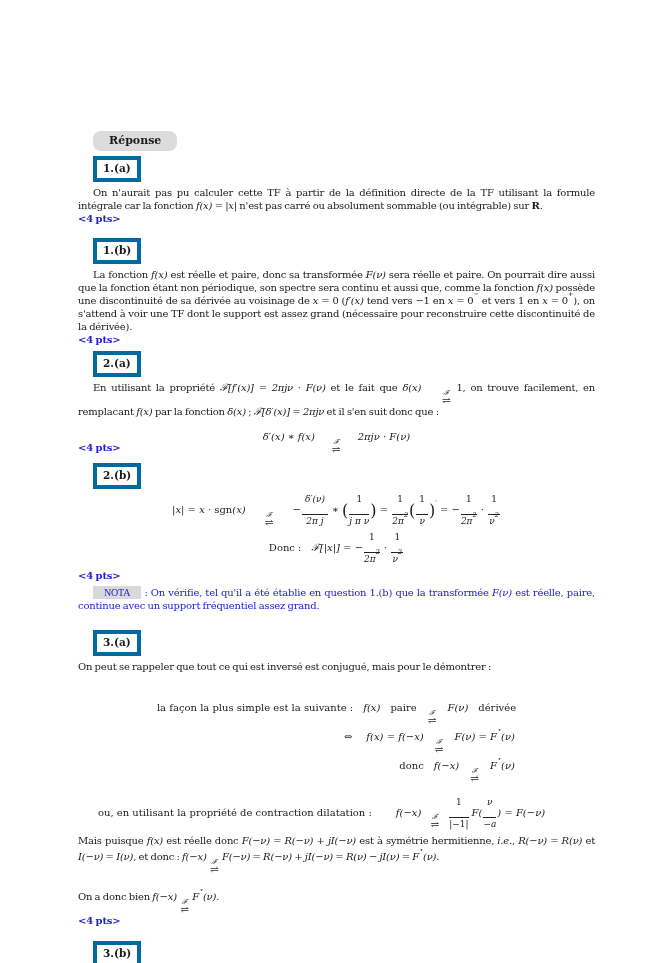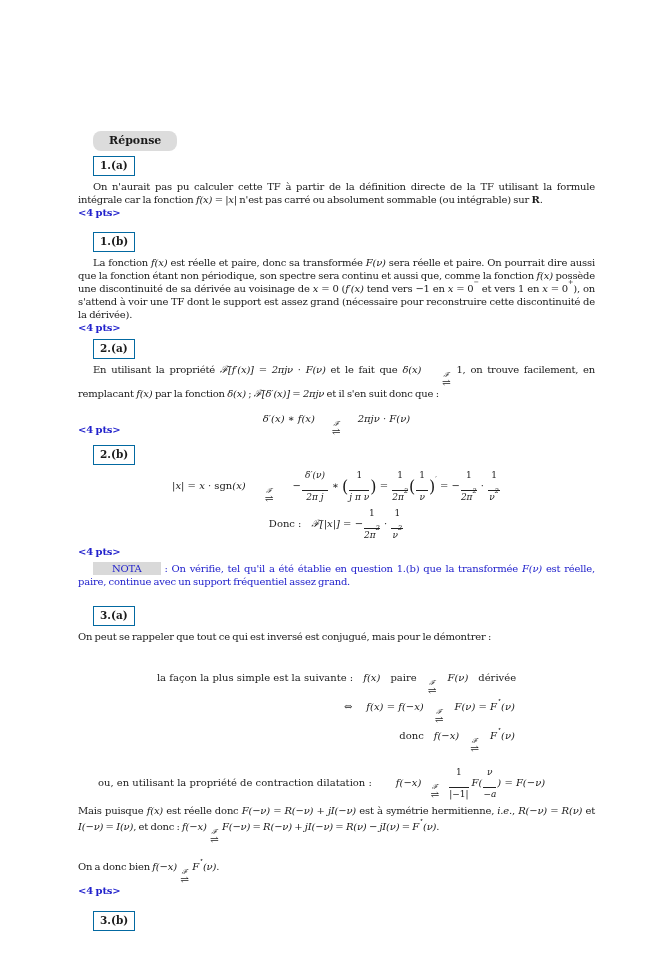--- a/index.html
+++ b/index.html
@@ -9,21 +9,21 @@
     --ink:#1a1a1a;
   }
   html,body{margin:0;padding:0;background:#fff;}
   .page{position:relative;width:660px;height:963px;background:#ffffff;overflow:hidden;
         font-family:"DejaVu Serif","Liberation Serif",serif;color:var(--ink);}
   .content{position:absolute;left:78px;top:131px;width:517px;font-size:10px;line-height:13px;
            letter-spacing:-0.2px;word-spacing:-0.6px;}
   .hdrbox{display:inline-block;background:var(--box_bg);padding:3px 16px 4px;font-weight:bold;
           font-size:11px;margin-left:15px;letter-spacing:0;border-radius:8px;}
   .qboxrow{margin:0;}
-  .qbox{display:inline-block;border:1px solid #0369a1;background:#fff;padding:2px 6px 3px;
+  .qbox{display:inline-block;border:4px solid #0369a1;background:#fff;padding:2px 6px 3px;
         font-weight:bold;font-size:10.5px;margin-left:15px;letter-spacing:0;}
   p.body{margin:4px 0 0 0;text-align:justify;}
   p.indent{text-indent:15px;}
   .pts{color:var(--blue);font-weight:bold;margin-top:0;}
   .it{font-style:italic;}
   sup{font-size:6.5px;position:relative;top:-3.5px;line-height:0;}
   b{letter-spacing:0;}
   
   .eqline{text-align:center;margin:3px 0;letter-spacing:0;word-spacing:0;}
   .eqright{text-align:right;padding-right:80px;}
@@ -34,21 +34,21 @@
   .frac{display:inline-block;vertical-align:middle;text-align:center;font-size:9px;
         font-style:italic;line-height:10px;margin:0 1px;}
   .frac .n{display:block;border-bottom:0.9px solid #222;padding:0 3px 10px;}
   .frac .d{display:block;padding-top:1px;}
   .frac .rm{font-style:normal;}
   .fpair{display:inline-flex;flex-direction:column;align-items:center;vertical-align:-4px;
          line-height:normal;margin:0 1px;}
   .fpair .f{font-size:7px;line-height:6px;font-style:italic;}
   .fpair .h{font-size:10.5px;line-height:9px;}
   .big{font-size:16px;vertical-align:middle;font-style:normal;}
-  .nota-badge{background:var(--nota_bg);padding:1px 19px;}
+  .nota-badge{background:var(--nota_bg);padding:1px 11px;font-family:Liberation Serif, serif;}
   .blue{color:var(--blue);}
   .mt5{margin-top:5px;}.mt9{margin-top:9px;}.mt13{margin-top:13px;}
   .mt14{margin-top:14px;}.mt18{margin-top:18px;}.mt12{margin-top:28px;}
   .tall{line-height:16px;}
 </style>
 </head>
 <body>
 
 <div class="page">
   <div class="content">

